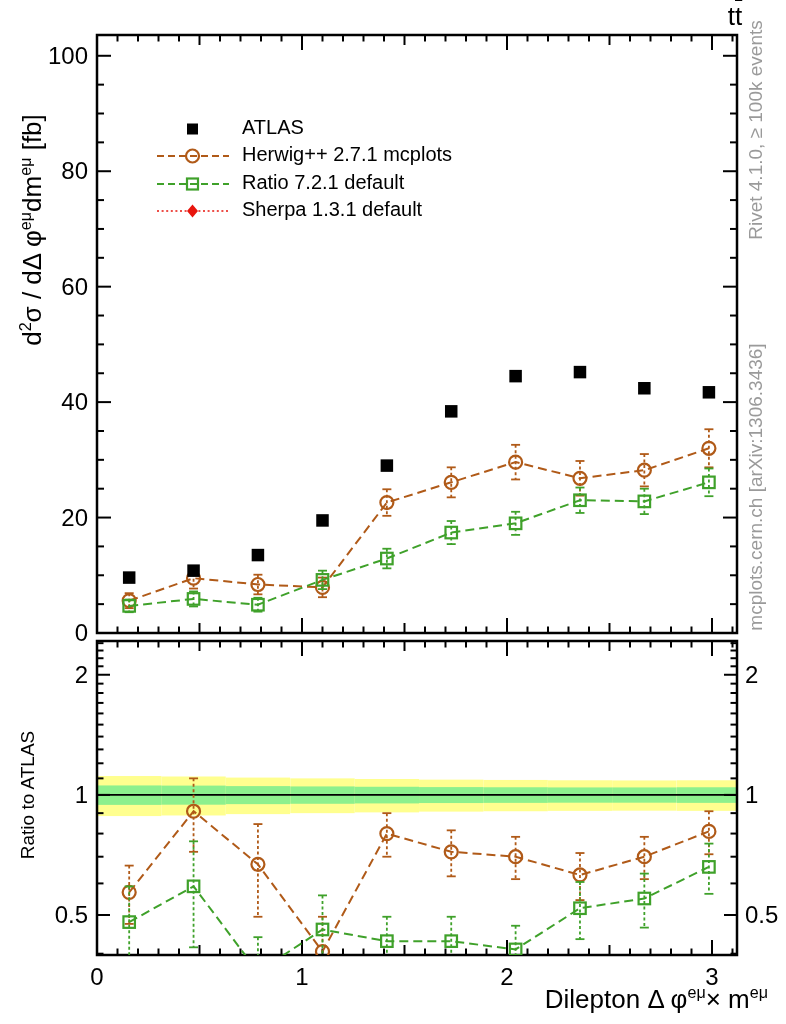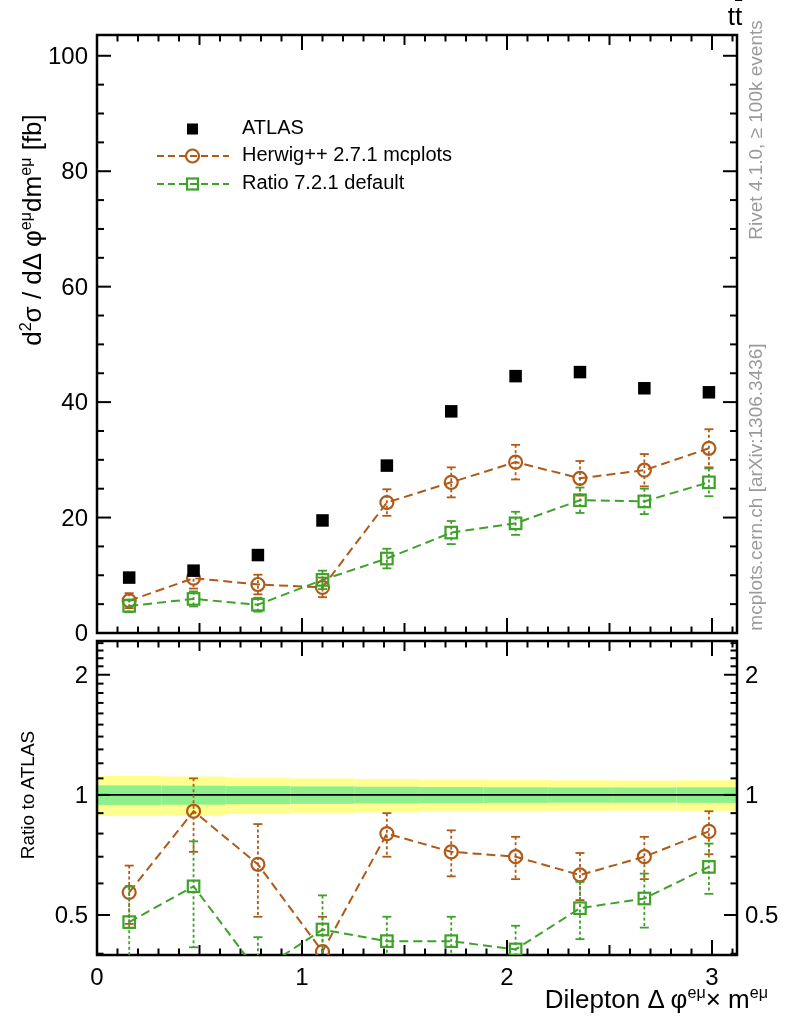--- a/index.html
+++ b/index.html
@@ -508,15 +508,22 @@
         </svg>
         <span class="legend-label">Herwig++ 2.7.1 mcplots</span>
       </div>
       <div class="legend-row">
         <svg width="78" height="20">
           <line x1="3" y1="10" x2="75" y2="10" stroke="#3fa12a" stroke-width="2" stroke-dasharray="7,4"></line>
           <rect x="33" y="4.5" width="11" height="11" fill="none" stroke="#3fa12a" stroke-width="2.2"></rect>
         </svg>
         <span class="legend-label">Ratio 7.2.1 default</span>
       </div>
+      <div class="legend-row">
+        <svg width="78" height="20">
+          <line x1="3" y1="10" x2="75" y2="10" stroke="#e8150d" stroke-width="1.6" stroke-dasharray="2,2.6"></line>
+          <polygon points="38.5,3.5 44,10 38.5,16.5 33,10" fill="#e8150d"></polygon>
+        </svg>
+        <span class="legend-label">Sherpa 1.3.1 default</span>
+      </div>
     </div>
 
 </div>
 
 </body></html>

